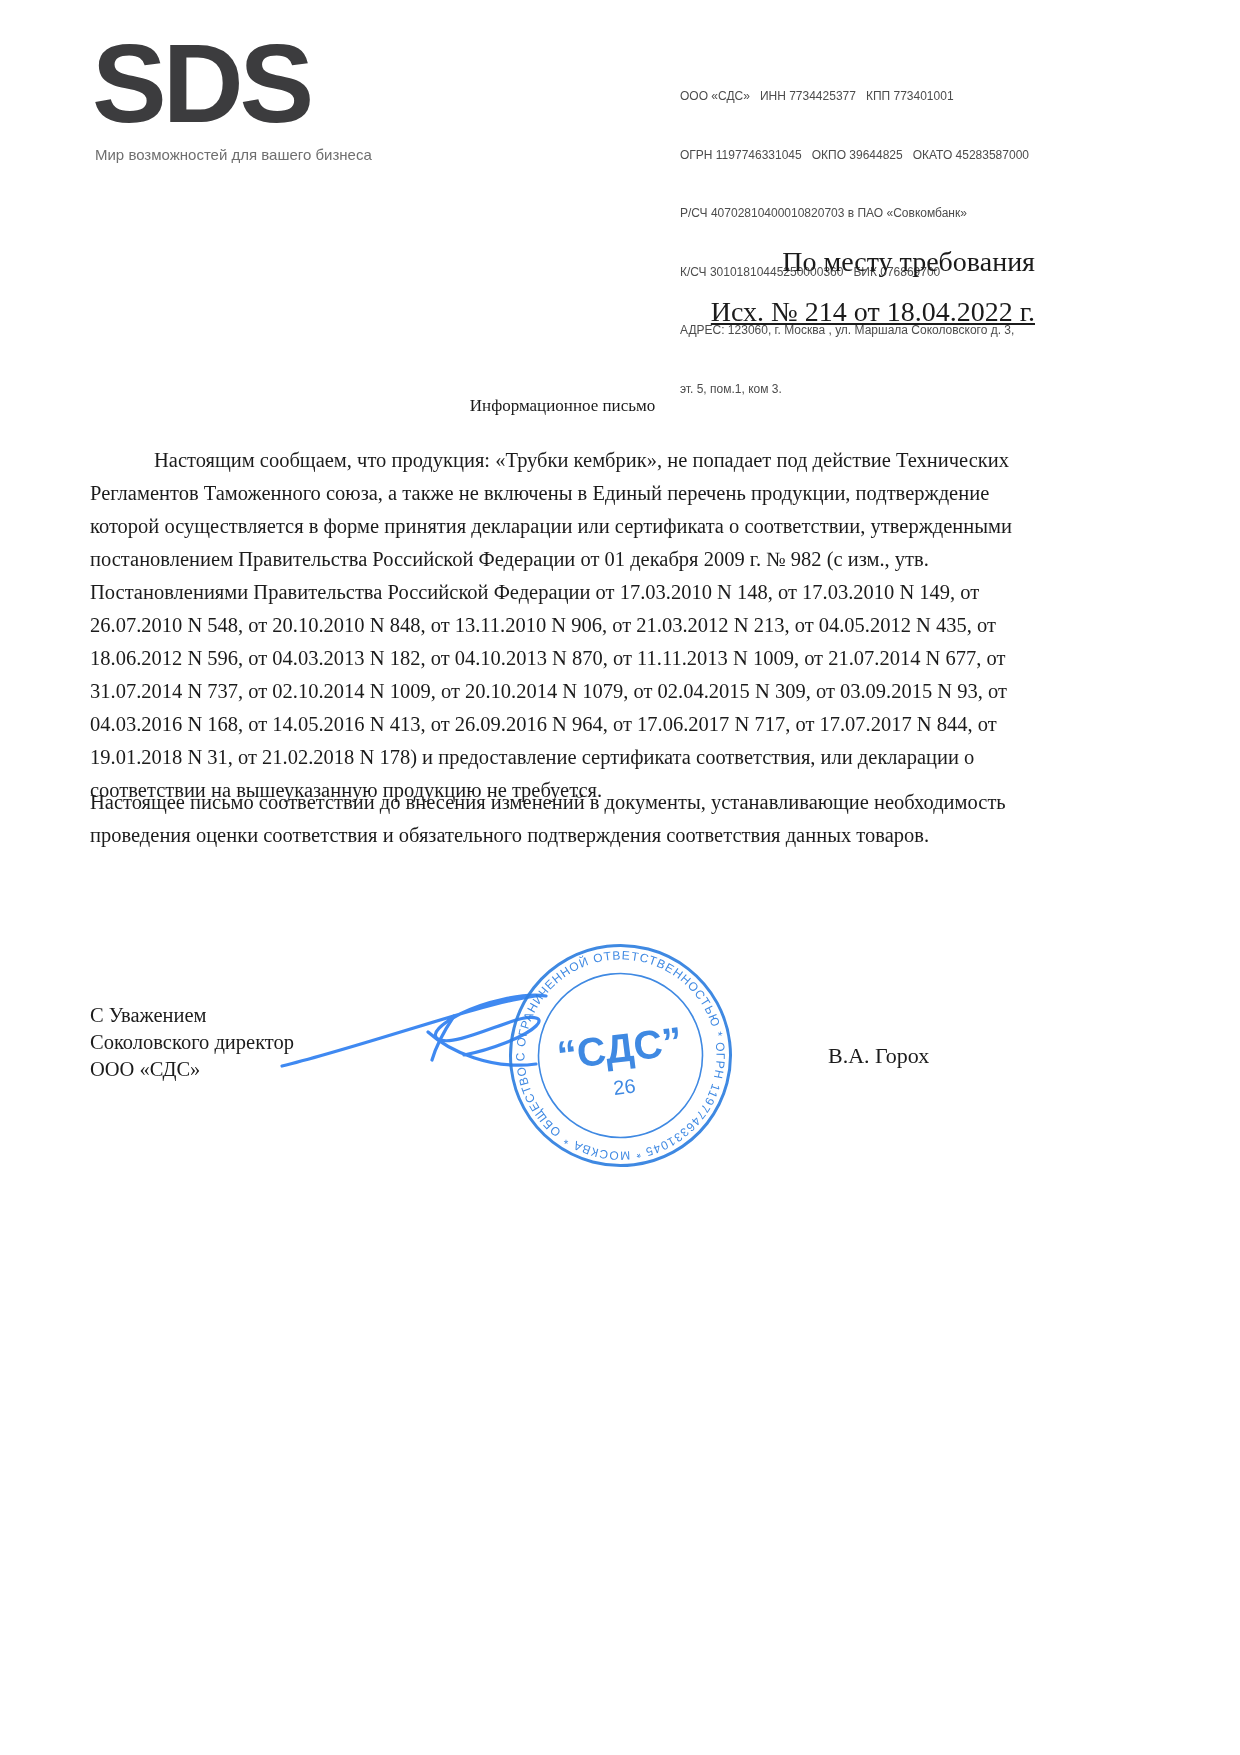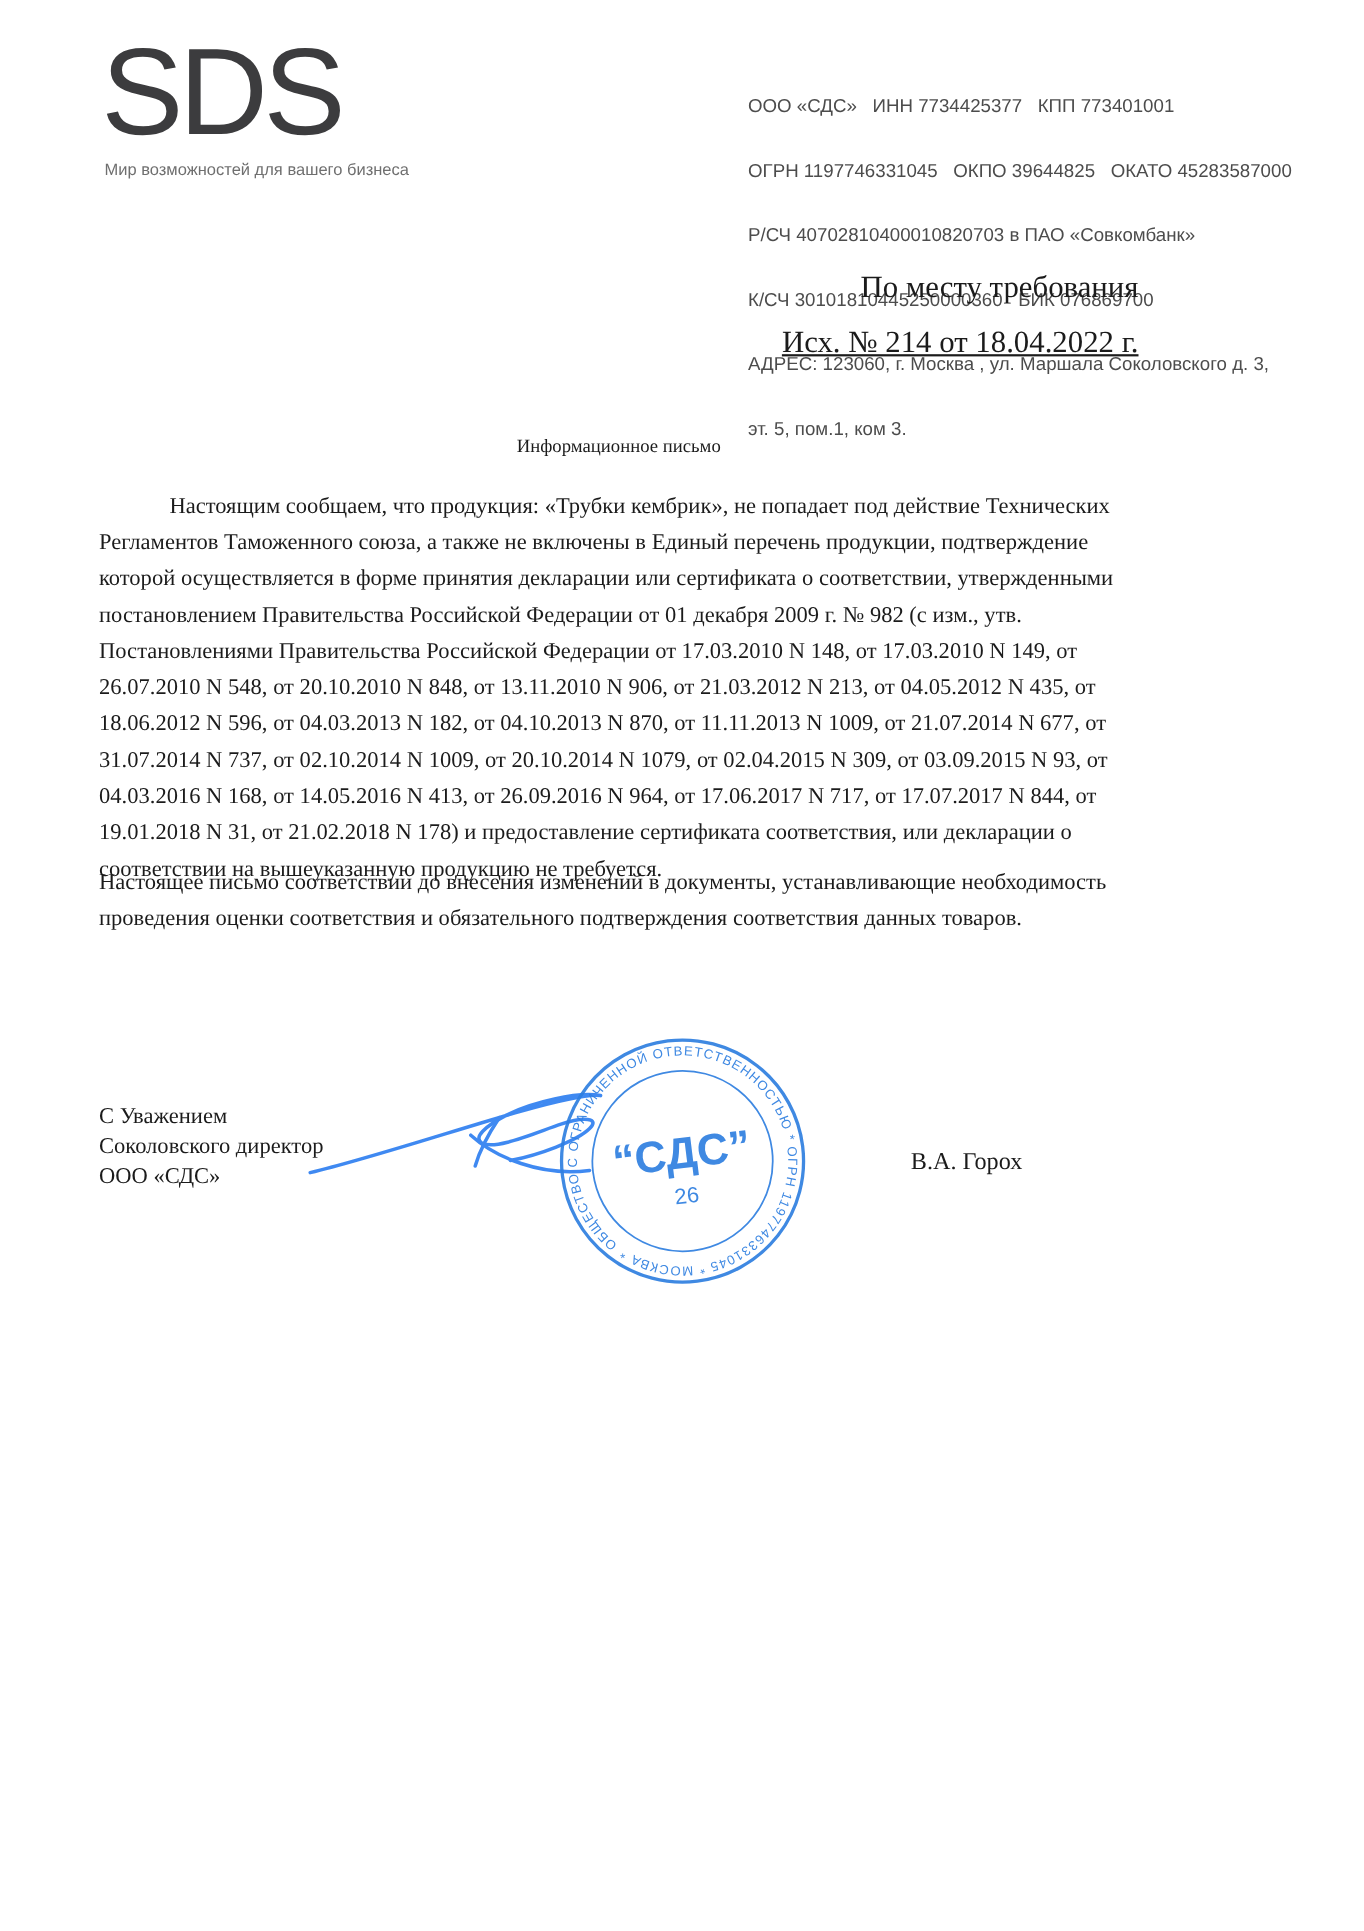--- a/index.html
+++ b/index.html
@@ -13,32 +13,32 @@
     overflow: hidden;
     font-family: "Liberation Serif", serif;
     color: #1b1b1b;
   }
 
   
   .letterhead { position: absolute; top: 0; left: 0; width: 100%; height: 225px; }
   .logo {
     position: absolute; left: 92px; top: 28px;
     font-family: "Liberation Sans", sans-serif;
-    font-weight: 400; font-size: 112px; line-height: 1;
+    font-weight: 700; font-size: 112px; line-height: 1;
     letter-spacing: -4px; color: #3c3c3e;
   }
   .tagline {
     position: absolute; left: 95px; top: 146px;
     font-family: "Liberation Sans", sans-serif;
     font-size: 15px; color: #6f6f6f;
   }
   .company-details {
     position: absolute; left: 680px; top: 48px;
     font-family: "Liberation Sans", sans-serif;
-    font-size: 17px; line-height: 19.5px; color: #4c4c4c;
+    font-size: 12px; line-height: 19.5px; color: #4c4c4c;
     white-space: pre-wrap;
   }
 
   
   .right-block { position: absolute; right: 205px; text-align: right; font-size: 28px; }
   .recipient { top: 246px; }
   .reference { top: 296px; text-decoration: underline; }
 
   .letter-title {
     position: absolute; left: 90px; top: 396px; width: 945px;

